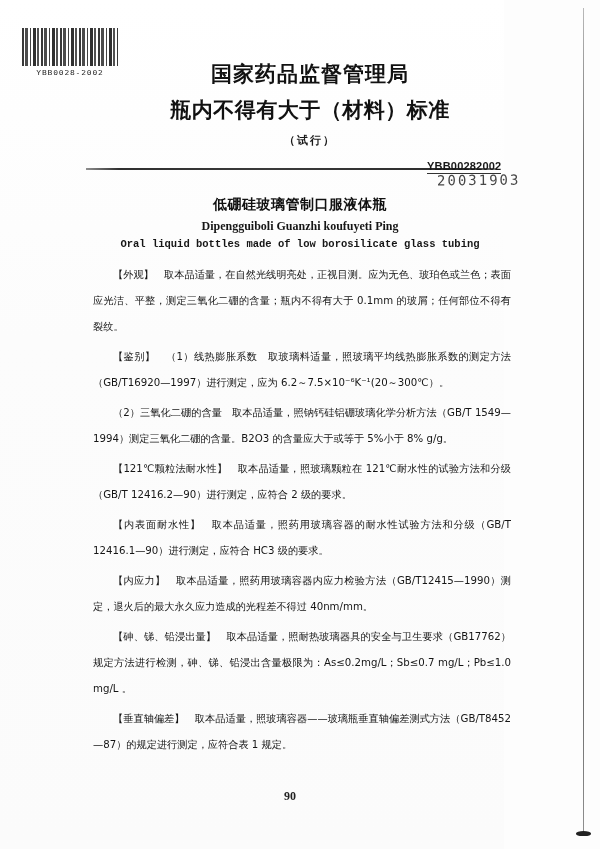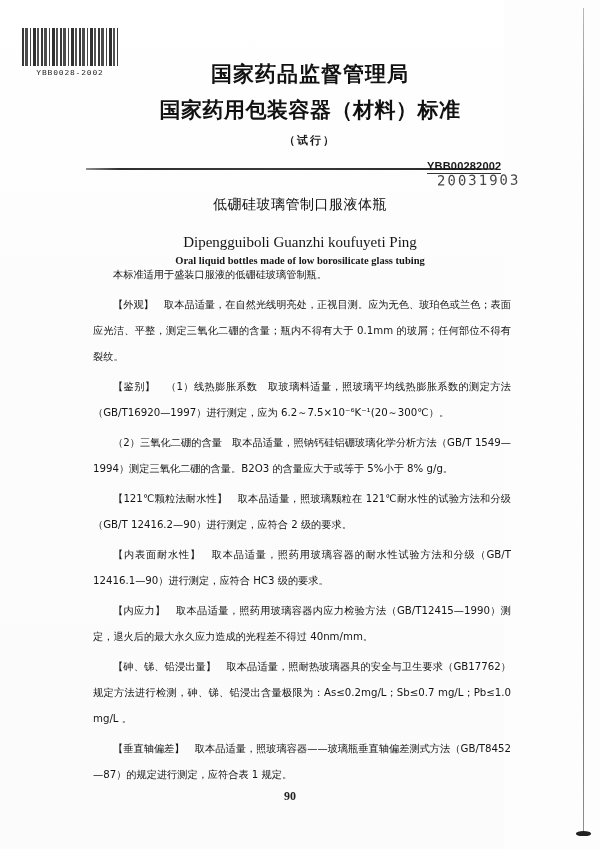--- a/index.html
+++ b/index.html
@@ -148,34 +148,34 @@
   
   .std-title {
     position: absolute;
     left: 100px;
     top: 196px;
     width: 400px;
     text-align: center;
   }
   .std-title .cn {
     font-family: "DejaVu Sans", "Liberation Sans", sans-serif;
-    font-weight: normal;
+    font-weight: bold;
     font-size: 14px;
     letter-spacing: 0.5px;
     color: #111;
   }
   .std-title .py {
     font-family: "Liberation Serif", "DejaVu Serif", serif;
-    font-weight: normal;
-    font-size: 15px;
-    margin-top: 20px;
+    font-weight: bold;
+    font-size: 12px;
+    margin-top: 5px;
     color: #161616;
   }
   .std-title .en {
-    font-family: Liberation Serif, serif;
+    font-family: Liberation Mono, monospace;
     font-weight: bold;
     font-size: 10.5px;
     margin-top: 4px;
     color: #161616;
   }
 
   
   .body-text {
     position: absolute;
     left: 93px;
@@ -214,38 +214,37 @@
   <div class="scan-edge"></div>
   <div class="scan-edge-blob"></div>
 
   <div class="barcode-wrap">
     <div class="barcode-bars"></div>
     <div class="barcode-label">YBB0028-2002</div>
   </div>
 
   <div class="masthead">
     <div class="line1">国家药品监督管理局</div>
-    <div class="line2">国家药用包装容器（材料）标准</div>
+    <div class="line2">瓶内不得有大于（材料）标准</div>
     <div class="line3">（试行）</div>
   </div>
 
   <div class="header-rule"></div>
   <div class="std-code">
     <span class="u">YBB00282002</span>
   </div>
   <div class="stamp">20031903</div>
 
   <div class="std-title">
     <div class="cn">低硼硅玻璃管制口服液体瓶</div>
     <div class="py">Dipengguiboli Guanzhi koufuyeti Ping</div>
     <div class="en">Oral liquid bottles made of low borosilicate glass tubing</div>
   </div>
 
   <div class="body-text">
-    <p class="para indent">本标准适用于盛装口服液的低硼硅玻璃管制瓶。</p>
     <p class="para indent">【外观】　取本品适量，在自然光线明亮处，正视目测。应为无色、玻珀色或兰色；表面应光洁、平整，测定三氧化二硼的含量；瓶内不得有大于 0.1mm 的玻屑；任何部位不得有裂纹。</p>
     <p class="para indent">【鉴别】　（1）线热膨胀系数　取玻璃料适量，照玻璃平均线热膨胀系数的测定方法（GB/T16920—1997）进行测定，应为 6.2～7.5×10⁻⁶K⁻¹(20～300℃）。</p>
     <p class="para indent">（2）三氧化二硼的含量　取本品适量，照钠钙硅铝硼玻璃化学分析方法（GB/T 1549—1994）测定三氧化二硼的含量。B2O3 的含量应大于或等于 5%小于 8% g/g。</p>
     <p class="para indent">【121℃颗粒法耐水性】　取本品适量，照玻璃颗粒在 121℃耐水性的试验方法和分级（GB/T 12416.2—90）进行测定，应符合 2 级的要求。</p>
     <p class="para indent">【内表面耐水性】　取本品适量，照药用玻璃容器的耐水性试验方法和分级（GB/T 12416.1—90）进行测定，应符合 HC3 级的要求。</p>
     <p class="para indent">【内应力】　取本品适量，照药用玻璃容器内应力检验方法（GB/T12415—1990）测定，退火后的最大永久应力造成的光程差不得过 40nm/mm。</p>
     <p class="para indent">【砷、锑、铅浸出量】　取本品适量，照耐热玻璃器具的安全与卫生要求（GB17762）规定方法进行检测，砷、锑、铅浸出含量极限为：As≤0.2mg/L；Sb≤0.7 mg/L；Pb≤1.0 mg/L 。</p>
     <p class="para indent">【垂直轴偏差】　取本品适量，照玻璃容器——玻璃瓶垂直轴偏差测式方法（GB/T8452—87）的规定进行测定，应符合表 1 规定。</p>
   </div>
 

